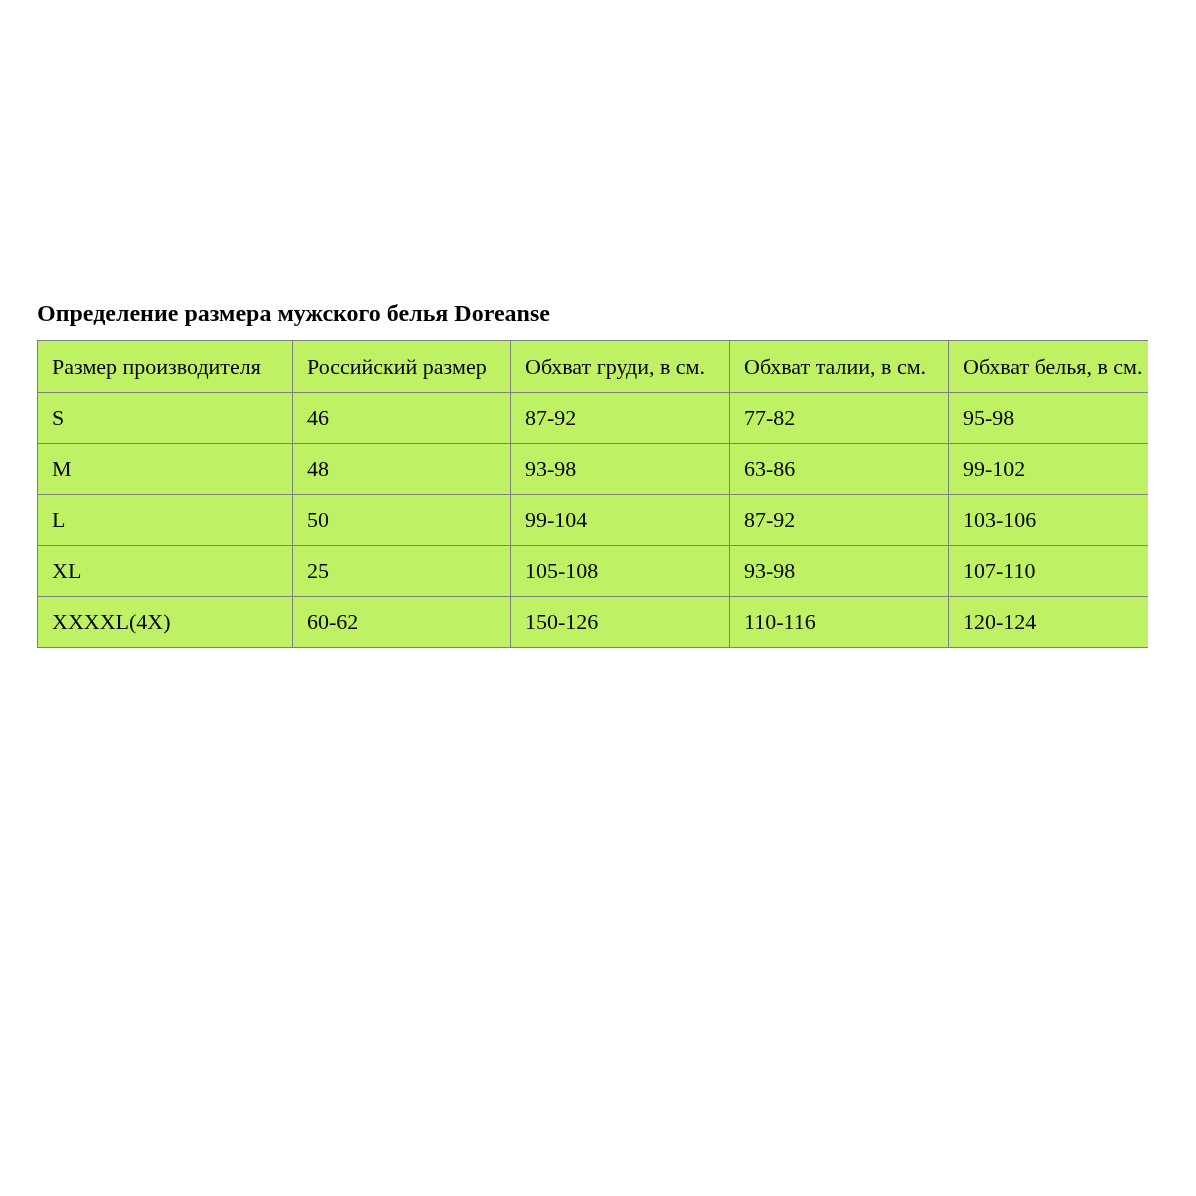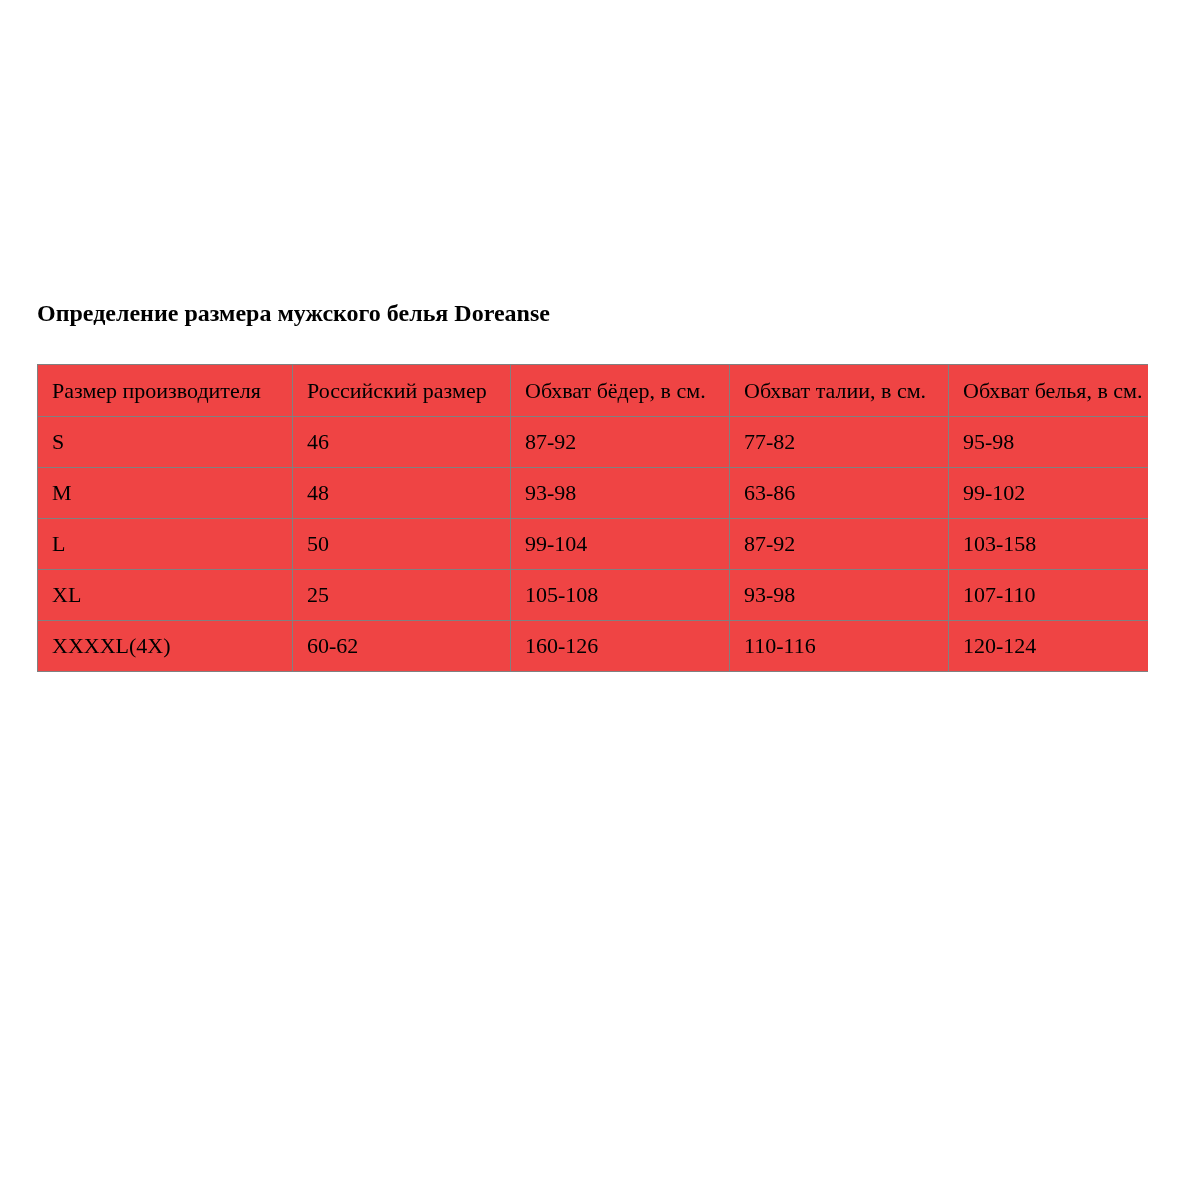--- a/index.html
+++ b/index.html
@@ -21,25 +21,25 @@
     left: 37px;
     top: 299px;
     font-size: 24px;
     font-weight: bold;
     line-height: 28px;
     white-space: nowrap;
   }
   table.size-table {
     position: absolute;
     left: 37px;
-    top: 364px;
+    top: 340px;
     width: 1132px;
     border-collapse: collapse;
     table-layout: fixed;
-    background: #ef4444;
+    background: #bef264;
   }
   table.size-table th,
   table.size-table td {
     border: 1px solid #808080;
     font-size: 22px;
     font-weight: normal;
     text-align: left;
     vertical-align: middle;
     padding: 0 6px 0 14px;
     height: 50px;
@@ -68,21 +68,21 @@
       <col class="c1">
         <col class="c2">
         <col class="c3">
         <col class="c4">
         <col class="c5">
     </colgroup>
     <thead>
       <tr>
         <th>Размер производителя</th>
         <th>Российский размер</th>
-        <th>Обхват бёдер, в см.</th>
+        <th>Обхват груди, в см.</th>
         <th>Обхват талии, в см.</th>
         <th>Обхват белья, в см.</th>
       </tr>
     </thead>
     <tbody>
       <tr>
         <td>S</td>
         <td>46</td>
         <td>87-92</td>
         <td>77-82</td>
@@ -93,32 +93,32 @@
         <td>48</td>
         <td>93-98</td>
         <td>63-86</td>
         <td>99-102</td>
       </tr>
       <tr>
         <td>L</td>
         <td>50</td>
         <td>99-104</td>
         <td>87-92</td>
-        <td>103-158</td>
+        <td>103-106</td>
       </tr>
       <tr>
         <td>XL</td>
         <td>25</td>
         <td>105-108</td>
         <td>93-98</td>
         <td>107-110</td>
       </tr>
       <tr>
         <td>XXXXL(4X)</td>
         <td>60-62</td>
-        <td>160-126</td>
+        <td>150-126</td>
         <td>110-116</td>
         <td>120-124</td>
       </tr>
     </tbody>
   </table>
 
 </div>
 
 </body></html>

